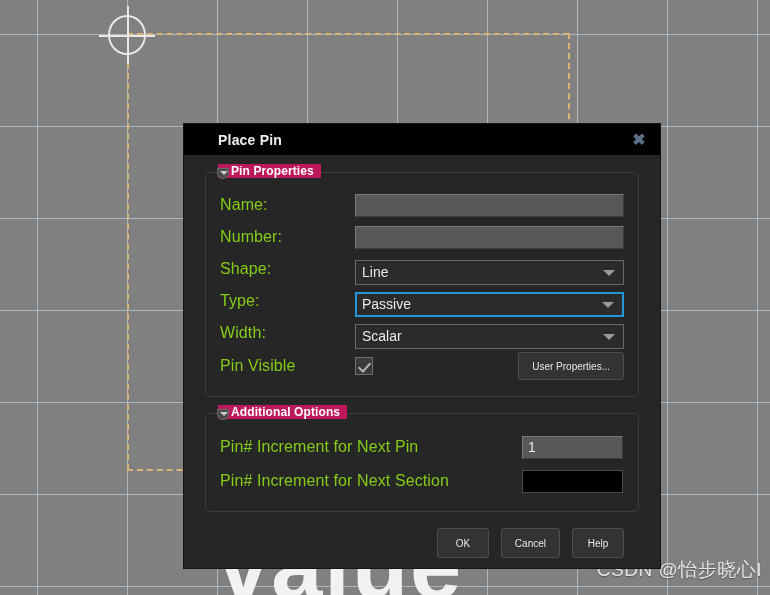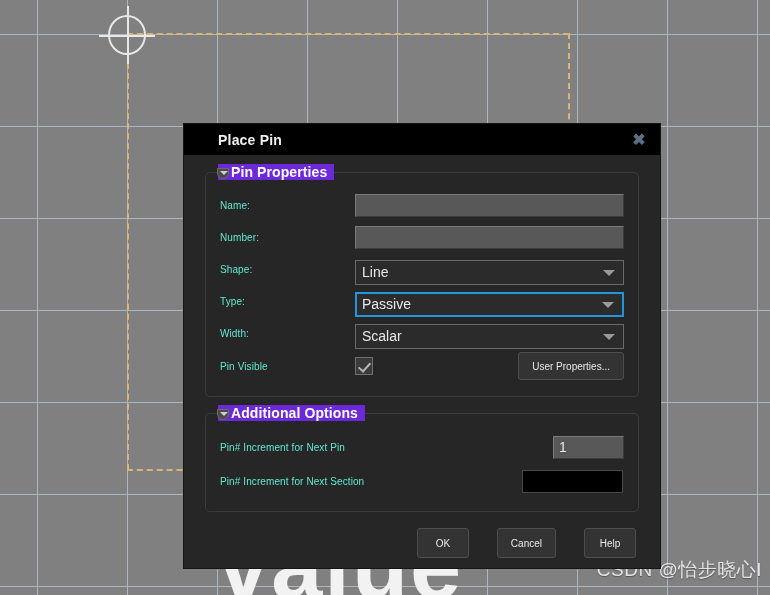--- a/index.html
+++ b/index.html
@@ -76,38 +76,38 @@
 
   
   .group{
     position:relative;
     border:1px solid #3c3c3c; border-radius:5px;
     padding:16px 14px 13px 14px;
     margin-bottom:16px;
   }
   .group > .legend{
     position:absolute; top:-9px; left:12px;
-    background:#6d28d9; padding:0 7px 0 13px;
-    color:#ffffff; font-size:14px; font-weight:700; letter-spacing:.1px;
+    background:#be185d; padding:0 7px 0 13px;
+    color:#ffffff; font-size:12px; font-weight:700; letter-spacing:.1px;
     white-space:nowrap;
   }
   .group > .legend .twist{
     position:absolute; left:-1px; top:4px; width:12px; height:11px;
     background:#4a4a4a; border:1px solid #6a6a6a;
     border-radius:0 0 6px 6px;
   }
   .group > .legend .twist::after{
     content:""; position:absolute; left:2px; top:2px;
     border-left:4px solid transparent; border-right:4px solid transparent;
     border-top:4px solid #cfcfcf;
   }
 
   .row{ display:flex; align-items:center; height:32px; }
   .row .lbl{
-    color:#5eead4; font-size:10px; width:135px; flex:0 0 135px;
+    color:#84cc16; font-size:16px; width:135px; flex:0 0 135px;
     letter-spacing:.1px;
   }
   .row .lbl.wide{ width:302px; flex:0 0 302px; }
 
   .textbox{
     height:23px; background:#585858;
     border:1px solid #7a7a7a; border-right-color:#3c3c3c; border-bottom-color:#3c3c3c;
     color:#e8e8e8; font-size:14px; line-height:21px; padding:0 5px;
     font-family:"Liberation Sans", sans-serif;
   }
@@ -142,22 +142,22 @@
 
   .btn{
     background:#333333; border:1px solid #4e4e4e; border-radius:3px;
     color:#e9e9e9; font-size:10px; height:28px; padding:0 13px;
     display:inline-flex; align-items:center; justify-content:center;
     cursor:pointer; font-family:"Liberation Sans", sans-serif;
   }
   #userprops{ margin-left:auto; }
 
   .footer{
-    display:flex; justify-content:flex-end; gap:28px;
-    padding:0 24px; margin-top:2px;
+    display:flex; justify-content:flex-end; gap:12px;
+    padding:0 36px; margin-top:2px;
   }
   .footer .btn{ min-width:52px; height:30px; }
 </style>
 </head>
 <body>
 
 <div id="root">
 
   <div id="canvas">
 
@@ -232,21 +232,21 @@
           <span class="btn" id="userprops">User Properties...</span>
         </div>
       </div>
 
       <div class="group">
         <div class="legend">
           <span class="twist"></span>
           <span>Additional Options</span>
         </div>
 
-        <div class="row" style="height:34px;gap:31px;">
+        <div class="row" style="height:34px;">
           <span class="lbl wide">Pin# Increment for Next Pin</span>
           <div class="textbox tb-small">1</div>
         </div>
 
         <div class="row" style="height:34px;">
           <span class="lbl wide">Pin# Increment for Next Section</span>
           <div class="textbox tb-small black"></div>
         </div>
       </div>
     </div>

